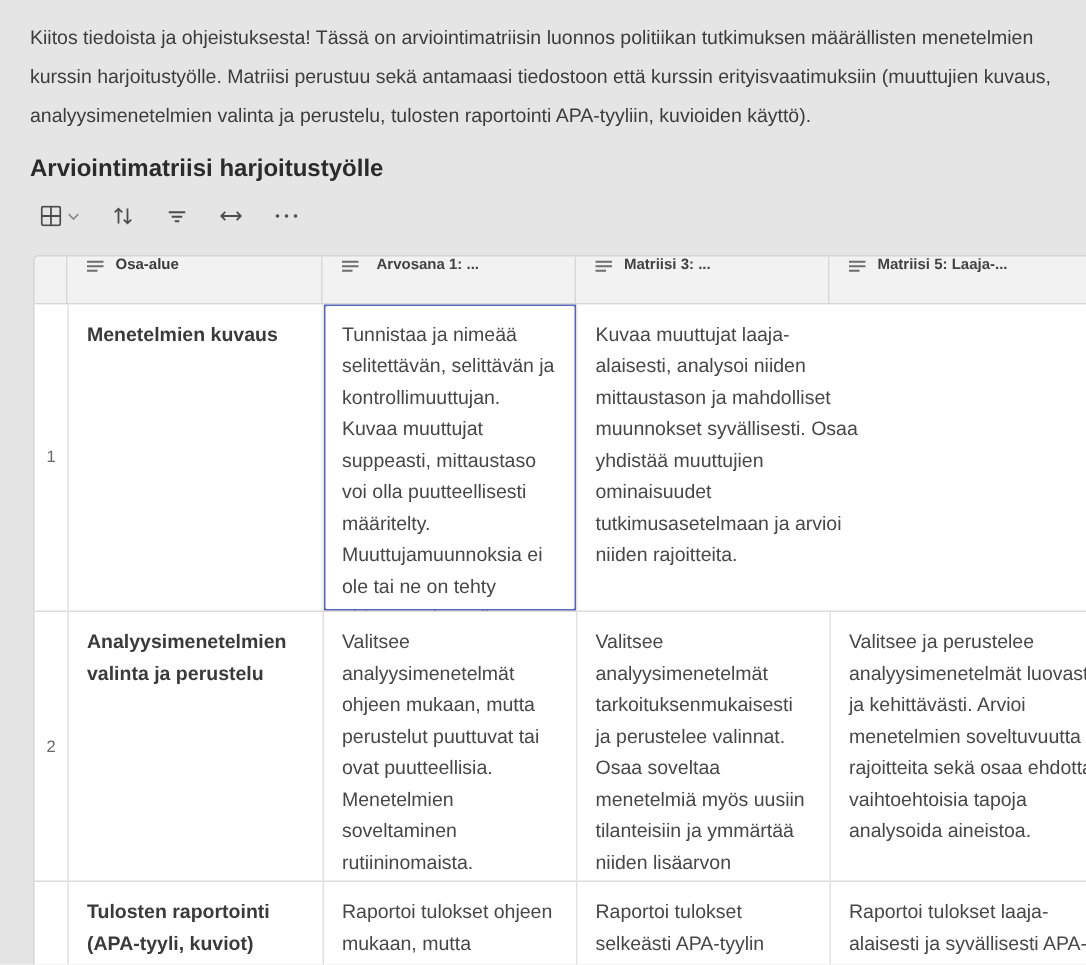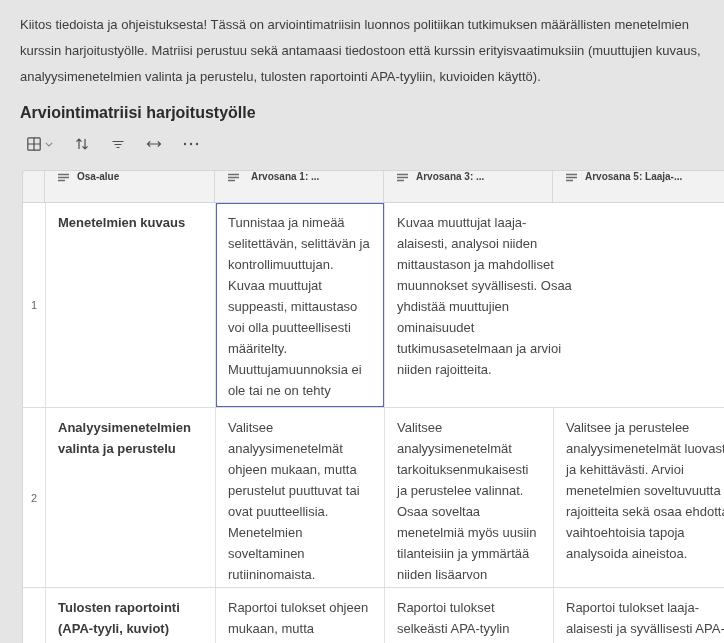--- a/index.html
+++ b/index.html
@@ -177,29 +177,29 @@
           </svg>
         </span>
         <span>Arvosana 1: ...</span>
       </div>
       <div class="h-cell c-g3">
         <span class="h-icon">
           <svg width="13" height="13" viewBox="0 0 13 13" fill="none" stroke="currentColor" stroke-width="1.3">
             <path d="M1 3.5h11 M1 6.5h11 M1 9.5h7"></path>
           </svg>
         </span>
-        <span>Arvosana 3: ...</span>
+        <span>Matriisi 3: ...</span>
       </div>
       <div class="h-cell c-g5">
         <span class="h-icon">
           <svg width="13" height="13" viewBox="0 0 13 13" fill="none" stroke="currentColor" stroke-width="1.3">
             <path d="M1 3.5h11 M1 6.5h11 M1 9.5h7"></path>
           </svg>
         </span>
-        <span>Arvosana 5: Laaja-...</span>
+        <span>Matriisi 5: Laaja-...</span>
       </div>
     </div>
 
     <div class="t-row row-1">
       <div class="num-cell">1</div>
       <div class="cell c-topic">Menetelmien kuvaus</div>
       <div class="cell c-g1">
         <span>Tunnistaa ja nimeää selitettävän, selittävän ja kontrollimuuttujan. Kuvaa muuttujat suppeasti, mittaustaso voi olla puutteellisesti määritelty. Muuttujamuunnoksia ei ole tai ne on tehty ohjeen mukaan ilman perustelua.</span>
         <span class="sel-ring"></span>
       </div>

